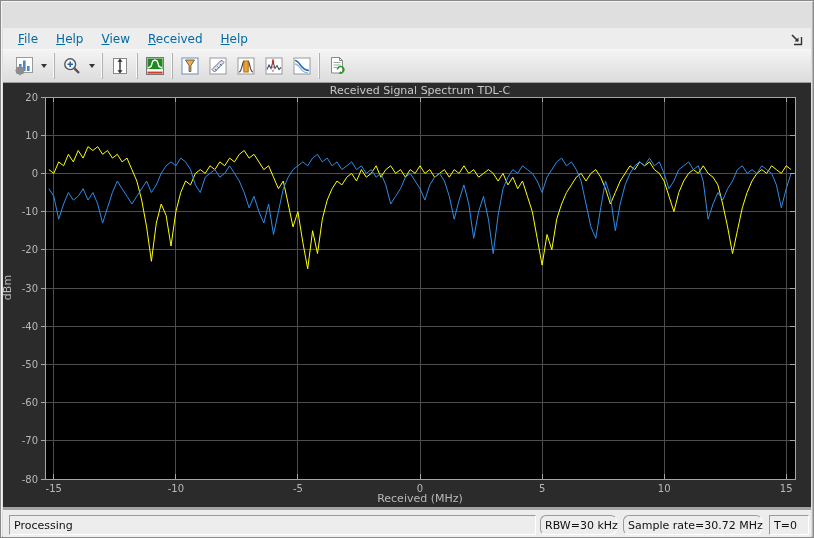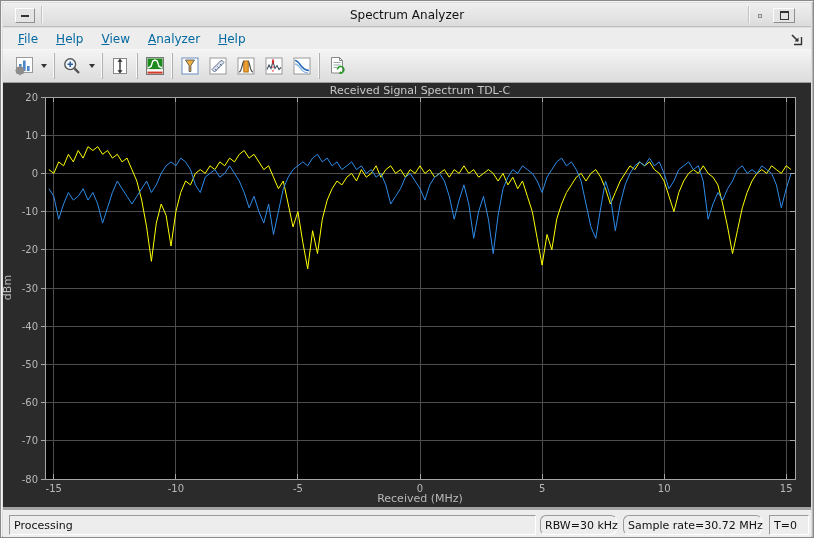--- a/index.html
+++ b/index.html
@@ -64,40 +64,26 @@
   .cell-processing { left:6px; width:527px; }
   .cell-rbw { left:537px; width:77px;border-radius:6px; }
   .cell-rate { left:620px; width:139px;border-radius:6px; }
   .cell-time { left:766px; width:40px; }
 </style>
 </head>
 <body>
 
 <div class="window">
 
-  <div class="titlebar">
-    <div class="tsep" style="left:38px"></div>
-    <div class="tsep" style="right:62px"></div>
-    <div class="titlebar-title">Spectrum Analyzer</div>
-    <div class="tb-winbtn btn-min">
-      <span class="dash"></span>
-    </div>
-    <div class="tb-winbtn btn-restore">
-      <span class="dot"></span>
-    </div>
-    <div class="tb-winbtn btn-max">
-      <span class="sq"></span>
-    </div>
-  </div>
 
   <div class="menubar">
     <span class="menu-item">File</span>
     <span class="menu-item">Help</span>
     <span class="menu-item">View</span>
-    <span class="menu-item">Analyzer</span>
+    <span class="menu-item">Received</span>
     <span class="menu-item">Help</span>
     <div class="dock-btn">
       <svg width="13" height="13" viewBox="0 0 13 13">
         <path d="M2,2 L8,8" stroke="#333" stroke-width="1.6" fill="none"></path>
         <path d="M8.5,8.5 L4.5,8.5 L8.5,4.5 Z" fill="#333"></path>
         <path d="M4,11.5 H11.5 V4" stroke="#333" stroke-width="1.4" fill="none"></path>
       </svg>
     </div>
   </div>
 

